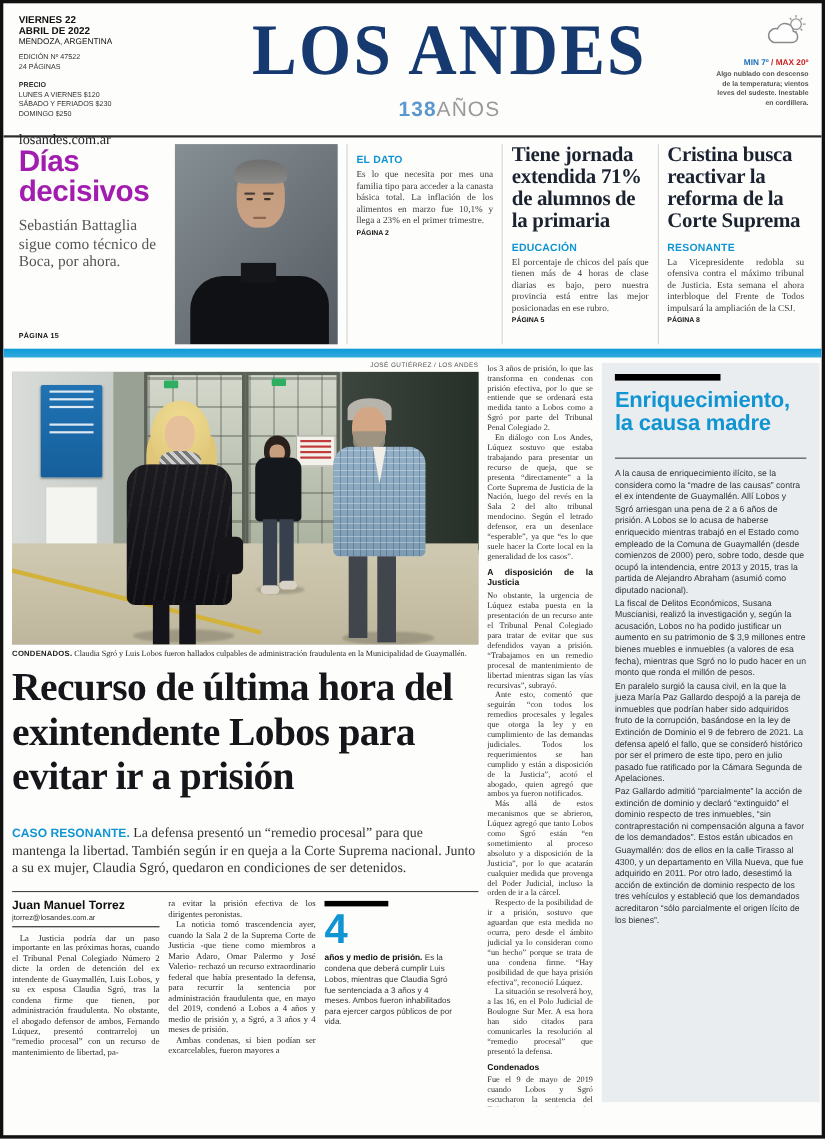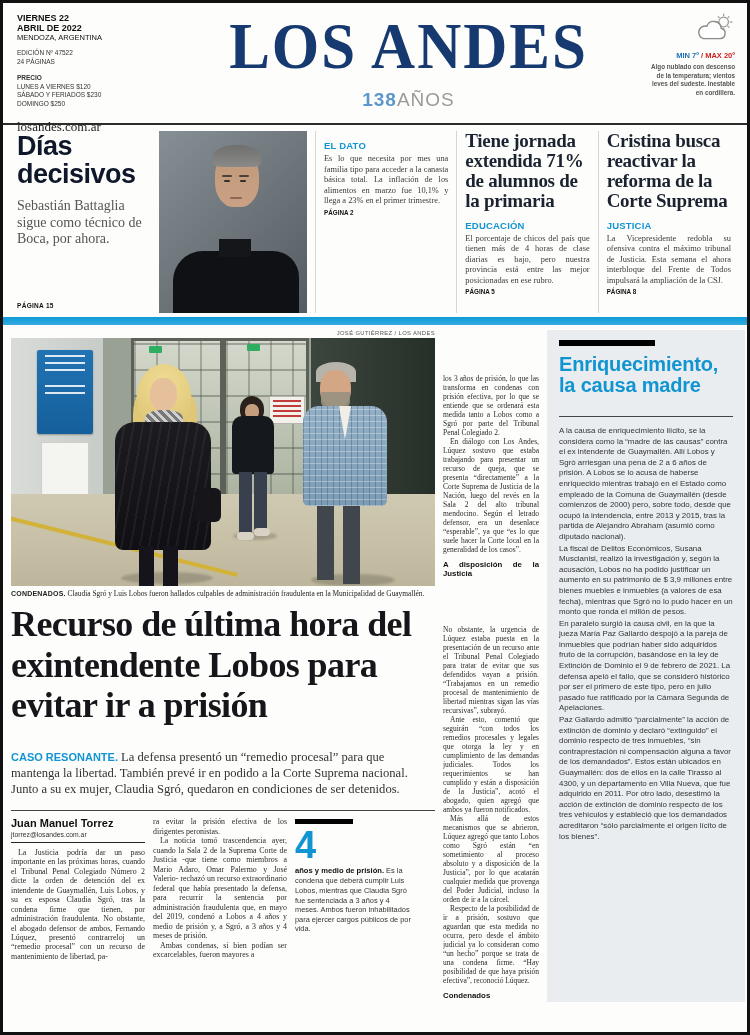--- a/index.html
+++ b/index.html
@@ -37,21 +37,21 @@
   .anniv .a{color:#9a9a9a;}
   .mh-right{text-align:right;font-family:"Liberation Sans",sans-serif;}
   .minmax{font-size:7.5px;font-weight:bold;margin-top:2px;}
   .minmax .min{color:#1d6fb8;}
   .minmax .max{color:#cc2222;}
   .wdesc{font-size:6.3px;color:#555;line-height:1.35;margin:3px 0 0 8px;text-align:right;font-weight:bold;}
   
   .band{display:flex;height:182px;padding:6px 8px 0 8px;}
   .teaser{width:296px;display:flex;padding-right:8px;}
   .teaser-text{width:142px;position:relative;padding:2px 6px 0 6px;}
-  .teaser-title{font-family:"Liberation Sans",sans-serif;font-weight:bold;font-size:27px;line-height:1.02;color:#0f172a;letter-spacing:-0.5px;}
+  .teaser-title{font-family:"Liberation Sans",sans-serif;font-weight:bold;font-size:27px;line-height:1.02;color:#a21caf;letter-spacing:-0.5px;}
   .teaser-sub{font-size:14px;color:#555;line-height:1.18;margin-top:10px;}
   .teaser-page{position:absolute;bottom:4px;left:6px;font-family:"Liberation Sans",sans-serif;font-weight:bold;font-size:6.5px;color:#111;letter-spacing:.3px;}
   .story{width:140px;border-left:1px solid #d5d5d5;padding:0 8px;display:flex;flex-direction:column;}
   .story-hl{font-weight:bold;font-size:19px;line-height:1.05;color:#1c2330;letter-spacing:-0.3px;}
   .kicker{font-family:"Liberation Sans",sans-serif;font-weight:bold;font-size:9.5px;color:#1095d2;margin-top:9px;letter-spacing:.2px;}
   .story-body{font-size:8.4px;color:#3a3a3a;line-height:1.25;margin-top:3px;text-align:justify;font-family:Liberation Serif, serif;}
   .story-page{font-family:"Liberation Sans",sans-serif;font-weight:bold;font-size:6.3px;color:#111;margin-top:2px;}
   .bluebar{height:8px;background:linear-gradient(#0d9bd8,#35aade);margin:4px 0 0 0;}
   
   .bphoto{position:relative;width:154px;height:100%;overflow:hidden;background:linear-gradient(135deg,#868f94 0%,#6b7379 55%,#555c63 100%);}
@@ -132,21 +132,21 @@
   .btext p{margin:0 0 0 0;text-indent:7px;}
   .btext p:first-child{text-indent:0;}
   .callout{padding-top:2px;}
   .co-bar{width:58px;height:5px;background:#000;margin-bottom:3px;}
   .co-num{font-family:"Liberation Sans",sans-serif;font-weight:bold;font-size:38px;color:#1095d2;line-height:.95;}
   .co-text{font-family:"Liberation Sans",sans-serif;font-size:7.4px;line-height:1.3;color:#333;margin-top:3px;width:120px;}
   .co-text b{font-size:7.6px;color:#111;}
   
   .col-mid{height:676px;display:flex;flex-direction:column;overflow:hidden;font-size:7.5px;line-height:1.2;text-align:justify;color:#2a2a2a;}
   .col-mid p{margin:0;text-indent:7px;}
-  .col-mid p.nofirst{text-indent:0;margin-top:44px;}
+  .col-mid p.nofirst{text-indent:0;}
   .col-mid h4{font-family:"Liberation Sans",sans-serif;font-size:7.8px;margin:6px 0 2px 0;color:#111;}
   
   .sidebar{background:#e9edf0;height:672px;padding:10px 12px;box-sizing:border-box;font-family:"Liberation Sans",sans-serif;}
   .sb-bar{width:96px;height:6px;background:#000;}
   .sb-title{font-weight:bold;font-size:20px;line-height:1.05;color:#1095d2;margin-top:8px;letter-spacing:-0.2px;}
   .sb-rule{border:none;border-top:1.5px solid #444;margin:10px 0 9px 0;}
   .sb-body{font-size:7.9px;line-height:1.34;color:#333;}
   .sb-body p{margin:0 0 1px 0;}
 </style>
 </head>
@@ -230,21 +230,21 @@
 
     <div class="story">
       <div class="story-hl">Tiene jornada extendida 71% de alumnos de la primaria</div>
       <div class="kicker">EDUCACIÓN</div>
       <div class="story-body">El porcentaje de chicos del país que tienen más de 4 horas de clase diarias es bajo, pero nuestra provincia está entre las mejor posicionadas en ese rubro.</div>
       <div class="story-page">PÁGINA 5</div>
     </div>
 
     <div class="story">
       <div class="story-hl">Cristina busca reactivar la reforma de la Corte Suprema</div>
-      <div class="kicker">JUSTICIA</div>
+      <div class="kicker">RESONANTE</div>
       <div class="story-body">La Vicepresidente redobla su ofensiva contra el máximo tribunal de Justicia. Esta semana el ahora interbloque del Frente de Todos impulsará la ampliación de la CSJ.</div>
       <div class="story-page">PÁGINA 8</div>
     </div>
   </div>
 
   <div class="bluebar"></div>
 
   <main class="main">
 
     <section>
@@ -312,21 +312,21 @@
         </div>
       </div>
 
       <div class="caption">
         <b>CONDENADOS.</b><span> Claudia Sgró y Luis Lobos fueron hallados culpables de administración fraudulenta en la Municipalidad de Guaymallén.</span>
       </div>
 
       <h1 class="headline">Recurso de última hora del exintendente Lobos para evitar ir a prisión</h1>
 
       <p class="lede">
-        <span class="kick">CASO RESONANTE.</span><span> La defensa presentó un “remedio procesal” para que mantenga la libertad. También prevé ir en podido a la Corte Suprema nacional. Junto a su ex mujer, Claudia Sgró, quedaron en condiciones de ser detenidos.</span>
+        <span class="kick">CASO RESONANTE.</span><span> La defensa presentó un “remedio procesal” para que mantenga la libertad. También según ir en queja a la Corte Suprema nacional. Junto a su ex mujer, Claudia Sgró, quedaron en condiciones de ser detenidos.</span>
       </p>
 
       <hr class="rule">
 
       <div class="bottomrow">
         <div class="btext">
           <div class="byline">Juan Manuel Torrez</div>
           <span class="bymail">jtorrez@losandes.com.ar</span>
           <p>La Justicia podría dar un paso importante en las próximas horas, cuando el Tribunal Penal Colegiado Número 2 dicte la orden de detención del ex intendente de Guaymallén, Luis Lobos, y su ex esposa Claudia Sgró, tras la condena firme que tienen, por administración fraudulenta. No obstante, el abogado defensor de ambos, Fernando Lúquez, presentó contrarreloj un “remedio procesal” con un recurso de mantenimiento de libertad, pa-</p>
         </div>
@@ -346,20 +346,21 @@
     </section>
 
     <section class="col-mid">
       <p class="nofirst">los 3 años de prisión, lo que las transforma en condenas con prisión efectiva, por lo que se entiende que se ordenará esta medida tanto a Lobos como a Sgró por parte del Tribunal Penal Colegiado 2.</p>
       <p>En diálogo con Los Andes, Lúquez sostuvo que estaba trabajando para presentar un recurso de queja, que se presenta “directamente” a la Corte Suprema de Justicia de la Nación, luego del revés en la Sala 2 del alto tribunal mendocino. Según el letrado defensor, era un desenlace “esperable”, ya que “es lo que suele hacer la Corte local en la generalidad de los casos”.</p>
       <h4>A disposición de la Justicia</h4>
       <p class="nofirst">No obstante, la urgencia de Lúquez estaba puesta en la presentación de un recurso ante el Tribunal Penal Colegiado para tratar de evitar que sus defendidos vayan a prisión. “Trabajamos en un remedio procesal de mantenimiento de libertad mientras sigan las vías recursivas”, subrayó.</p>
       <p>Ante esto, comentó que seguirán “con todos los remedios procesales y legales que otorga la ley y en cumplimiento de las demandas judiciales. Todos los requerimientos se han cumplido y están a disposición de la Justicia”, acotó el abogado, quien agregó que ambos ya fueron notificados.</p>
       <p>Más allá de estos mecanismos que se abrieron, Lúquez agregó que tanto Lobos como Sgró están “en sometimiento al proceso absoluto y a disposición de la Justicia”, por lo que acatarán cualquier medida que provenga del Poder Judicial, incluso la orden de ir a la cárcel.</p>
       <p>Respecto de la posibilidad de ir a prisión, sostuvo que aguardan que esta medida no ocurra, pero desde el ámbito judicial ya lo consideran como “un hecho” porque se trata de una condena firme. “Hay posibilidad de que haya prisión efectiva”, reconoció Lúquez.</p>
+      <p>La situación se resolverá hoy, a las 16, en el Polo Judicial de Boulogne Sur Mer. A esa hora han sido citados para comunicarles la resolución al “remedio procesal” que presentó la defensa.</p>
       <h4>Condenados</h4>
       <p class="nofirst">Fue el 9 de mayo de 2019 cuando Lobos y Sgró escucharon la sentencia del Tribunal, conformado por los jue-</p>
 
     </section>
 
     <aside class="sidebar">
       <div class="sb-bar"></div>
       <h3 class="sb-title">Enriquecimiento, la causa madre</h3>
       <hr class="sb-rule">
       <div class="sb-body">

